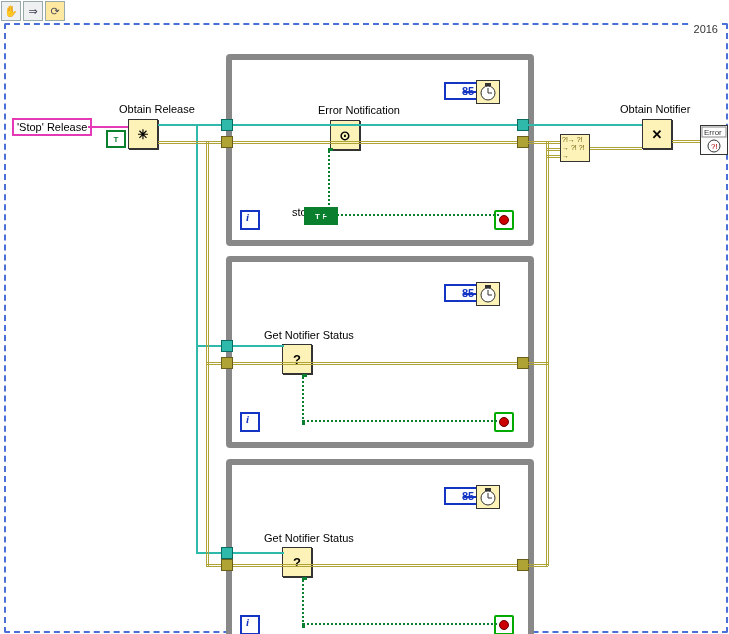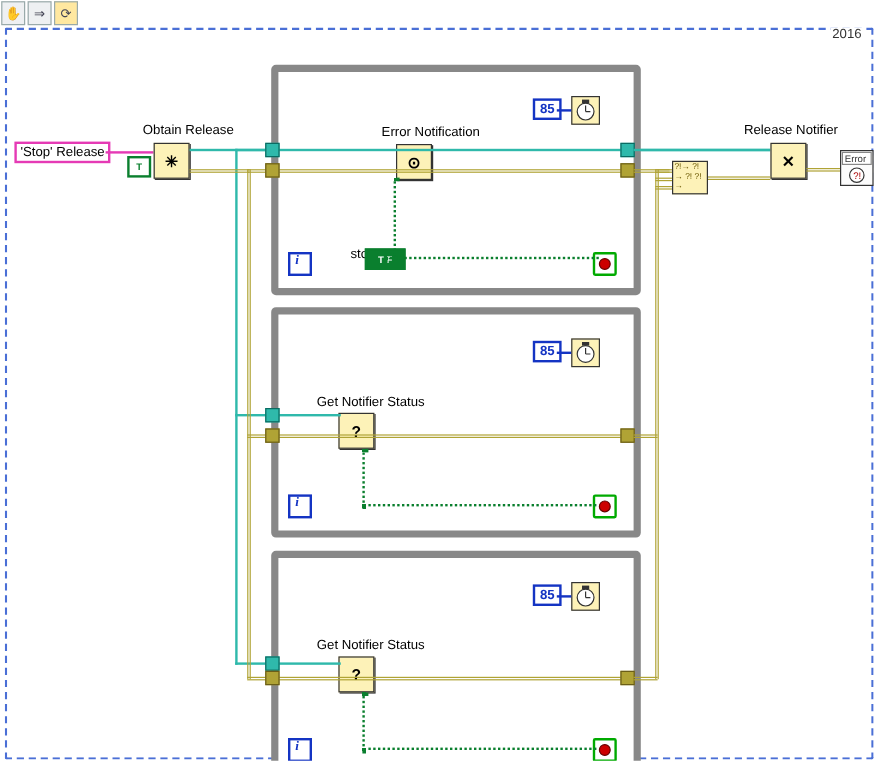--- a/index.html
+++ b/index.html
@@ -8,21 +8,21 @@
   .tbtn{width:18px;height:18px;border:1px solid #9aa;background:#eef0f2;display:flex;align-items:center;justify-content:center;font-size:11px;color:#445}
   .seq{position:absolute;left:4px;top:23px;width:720px;height:606px;border:2px dashed #4a6fd6;border-radius:2px}
   .vlabel{position:absolute;right:6px;top:-2px;font-size:11px;color:#333;background:#fff;padding:0 2px}
   .loop{position:absolute;border:6px solid #888;border-radius:4px;background:#fff}
   .loop1{left:220px;top:29px;width:296px;height:180px}
   .loop2{left:220px;top:231px;width:296px;height:180px}
   .loop3{left:220px;top:434px;width:296px;height:180px}
   .lbl{position:absolute;font-size:11px;color:#000;white-space:nowrap}
   .node{position:absolute;width:28px;height:28px;background:#fdf2b8;border:1px solid #333;box-shadow:1px 1px 0 #333}
   .node .face{width:100%;height:100%;display:flex;align-items:center;justify-content:center;font-weight:bold;font-size:13px}
-  .num{position:absolute;border:2px solid #1434c3;background:#fff;color:#1434c3;font-weight:bold;font-size:11px;padding:1px 4px}
+  .num{position:absolute;border:2px solid #1434c3;background:#fff;color:#1434c3;font-weight:bold;font-size:11px;padding:1px 16px}
   .tick{position:absolute;width:22px;height:22px;border:1px solid #333;background:#fdf2b8}
   .tick svg{width:100%;height:100%}
   .stopbtn{position:absolute;width:16px;height:16px;border:2px solid #0a0;border-radius:2px;background:#fff}
   .stopbtn::after{content:"";position:absolute;left:3px;top:3px;width:8px;height:8px;background:#c00;border:1px solid #600;border-radius:50%}
   .ibox{position:absolute;width:16px;height:16px;border:2px solid #1434c3;background:#fff}
   .ibox::after{content:"i";position:absolute;left:4px;top:-1px;color:#1434c3;font-weight:bold;font-family:serif;font-style:italic}
   .tbox{position:absolute;width:16px;height:14px;border:2px solid #0a7f2e;background:#fff;display:flex;align-items:center;justify-content:center;color:#0a7f2e;font-size:8px;font-weight:bold}
   .tfbox{position:absolute;width:30px;height:14px;border:2px solid #0a7f2e;background:#0a7f2e;color:#fff;font-size:8px;font-weight:bold;display:flex;align-items:center;justify-content:center}
   .strctrl{position:absolute;border:2px solid #e53ab5;padding:1px 3px;font-size:11px;color:#000;background:#fff}
   .errInd{position:absolute;width:26px;height:28px;border:1px solid #333;background:#fcfcfc}
@@ -171,21 +171,21 @@
     <div class="wire errH" style="left:540px;top:116px;width:14px;position:absolute"></div>
     <div class="wire errH" style="left:540px;top:123px;width:14px;position:absolute"></div>
     <div class="wire errH" style="left:540px;top:130px;width:14px;position:absolute"></div>
 
     <div class="wire h teal" style="left:522px;top:99px;width:114px"></div>
 
     <div class="merge" style="left:554px;top:109px">?!→
 ?!→ ?!
 ?!→</div>
 
-    <span class="lbl" style="left:614px;top:78px">Release Notifier</span>
+    <span class="lbl" style="left:614px;top:78px">Obtain Notifier</span>
     <div class="node" style="left:636px;top:94px">
       <div class="face">✕</div>
     </div>
 
     <div class="wire errH" style="left:584px;top:122px;width:52px;position:absolute"></div>
     <div class="wire errH" style="left:666px;top:115px;width:30px;position:absolute"></div>
 
     <div class="errInd" style="left:694px;top:100px">
       <svg viewBox="0 0 26 28">
           <rect x="1" y="1" width="24" height="10" fill="#fff" stroke="#888"></rect>

